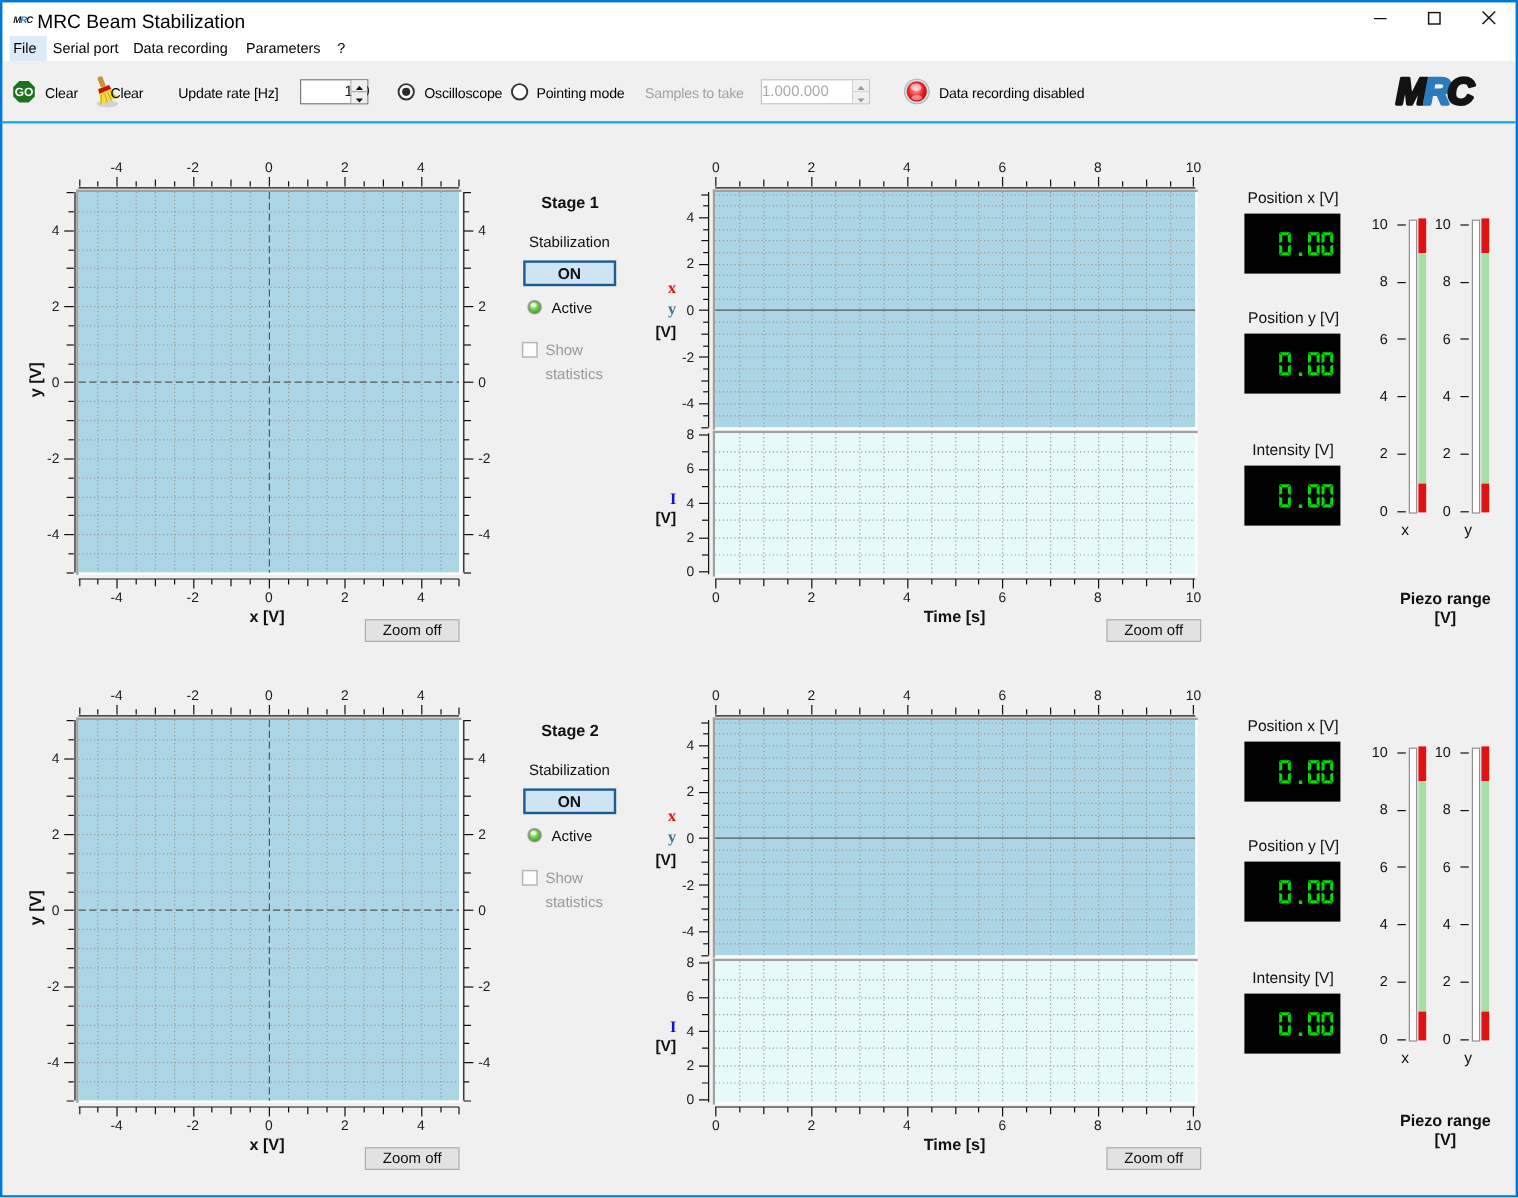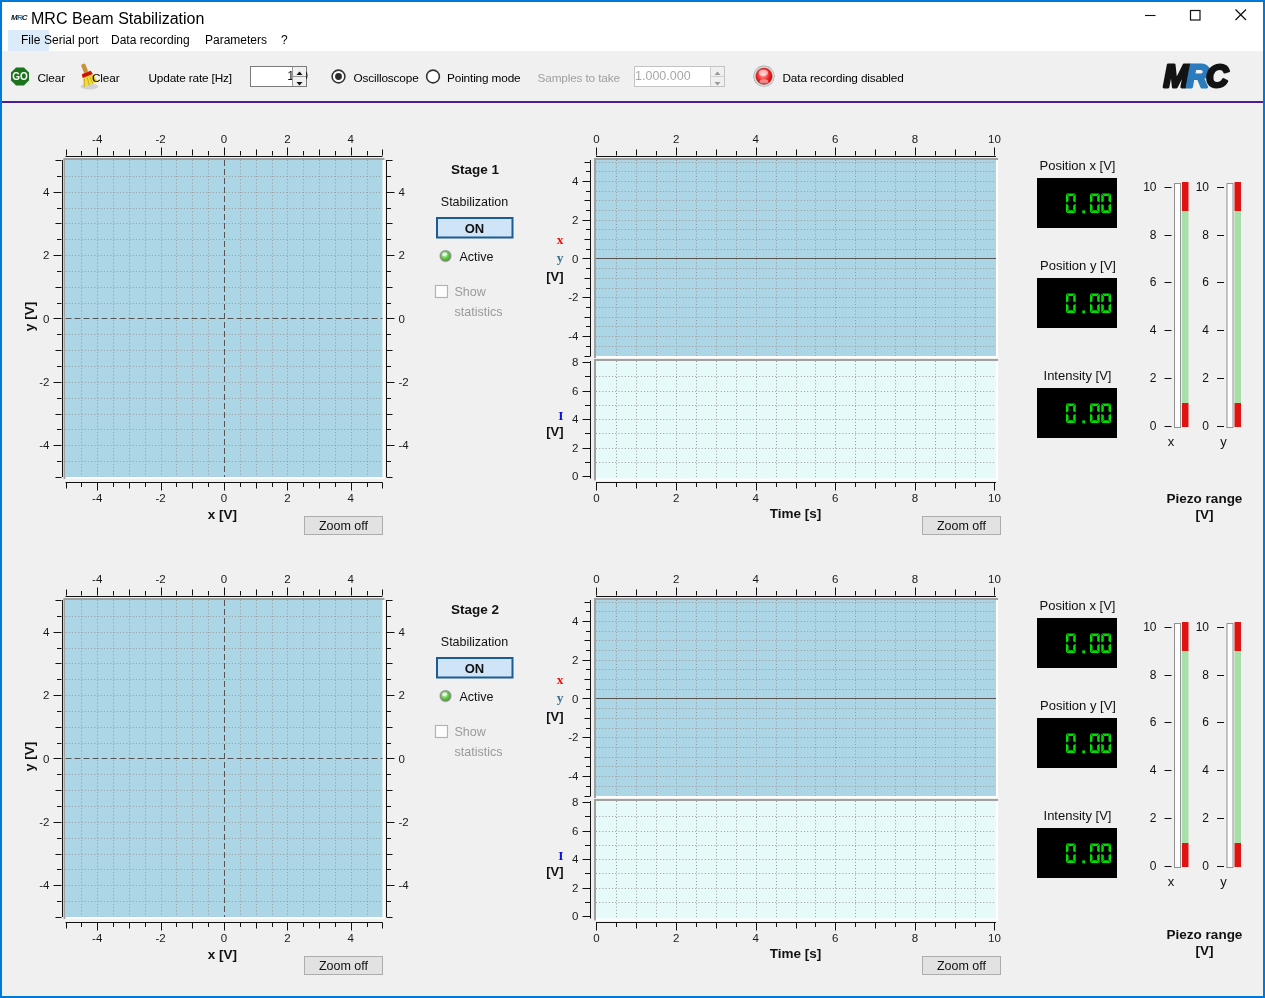--- a/index.html
+++ b/index.html
@@ -2,37 +2,37 @@
 <html><head><meta charset="utf-8"><title>MRC Beam Stabilization</title>
 <style>
 html,body{margin:0;padding:0}
 body{width:1265px;height:998px;position:relative;background:#f0f0f0;overflow:hidden;
  font-family:"Liberation Sans",sans-serif;color:#111}
 #winborder{position:absolute;left:0;top:0;width:1261px;height:994px;border:2px solid #0078d7;z-index:50;pointer-events:none}
 #titlebar{position:absolute;left:2px;top:2px;width:1261px;height:28px;background:#ffffff}
 #title{position:absolute;left:29px;top:8px;font-size:16px;color:#000}
 #menubar{position:absolute;left:2px;top:30px;width:1261px;height:21px;background:#ffffff}
 .mi{position:absolute;top:0;height:21px;line-height:21px;font-size:12px;color:#000}
-#toolbar{position:absolute;left:2px;top:51px;width:1261px;height:50px;background:#f0f0f0;border-bottom:2px solid #4c1d95}
+#toolbar{position:absolute;left:2px;top:51px;width:1261px;height:50px;background:#f0f0f0;border-bottom:2px solid #0ea5e9}
 .tt{position:absolute;font-size:11.8px;letter-spacing:-0.15px;line-height:14px;top:20px;color:#000}
 .spin{position:absolute;top:15px;height:19px;background:#fff;border:1px solid #7a7a7a;font-size:12.5px}
 #client{position:absolute;left:2px;top:103px;width:1261px;height:893px;background:#f0f0f0}
 </style></head><body>
 <div id="titlebar">
  <svg width="1261" height="28" style="position:absolute;left:0;top:0">
   <text x="9" y="17.5" style="font-family:'Liberation Sans';font-size:8px;font-weight:900;font-style:italic;letter-spacing:-0.8px"><tspan fill="#111">M</tspan><tspan fill="#2b7bbd">R</tspan><tspan fill="#111">C</tspan></text>
   <line x1="1143" y1="13.5" x2="1153.5" y2="13.5" stroke="#111" stroke-width="1.1"></line>
   <rect x="1188.5" y="8.5" width="9.5" height="9.5" fill="none" stroke="#111" stroke-width="1.2"></rect>
   <line x1="1233.5" y1="7.5" x2="1244" y2="18" stroke="#111" stroke-width="1.2"></line>
   <line x1="1244" y1="7.5" x2="1233.5" y2="18" stroke="#111" stroke-width="1.2"></line>
  </svg>
  <div id="title">MRC Beam Stabilization</div>
 </div>
 <div id="menubar">
- <div class="mi" style="left:6px;width:27.5px;background:#dcebf9;padding-left:13px">File</div>
+ <div class="mi" style="left:6px;width:27.5px;background:#dcebf9;padding-left:3px">File</div>
  <div class="mi" style="left:42px">Serial port</div>
  <div class="mi" style="left:109px">Data recording</div>
  <div class="mi" style="left:203px">Parameters</div>
  <div class="mi" style="left:279px">?</div>
 </div>
 <div id="toolbar">
  <svg width="1261" height="50" style="position:absolute;left:0;top:0">
   <g transform="translate(18,25.5)">
    <polygon points="-9,-3.9 -3.9,-9 3.9,-9 9,-3.9 9,3.9 3.9,9 -3.9,9 -9,3.9" fill="#1d731d"></polygon>
    <text x="0" y="3.6" text-anchor="middle" style="font-family:'Liberation Sans';font-size:10px;font-weight:bold" fill="#fff">GO</text>

